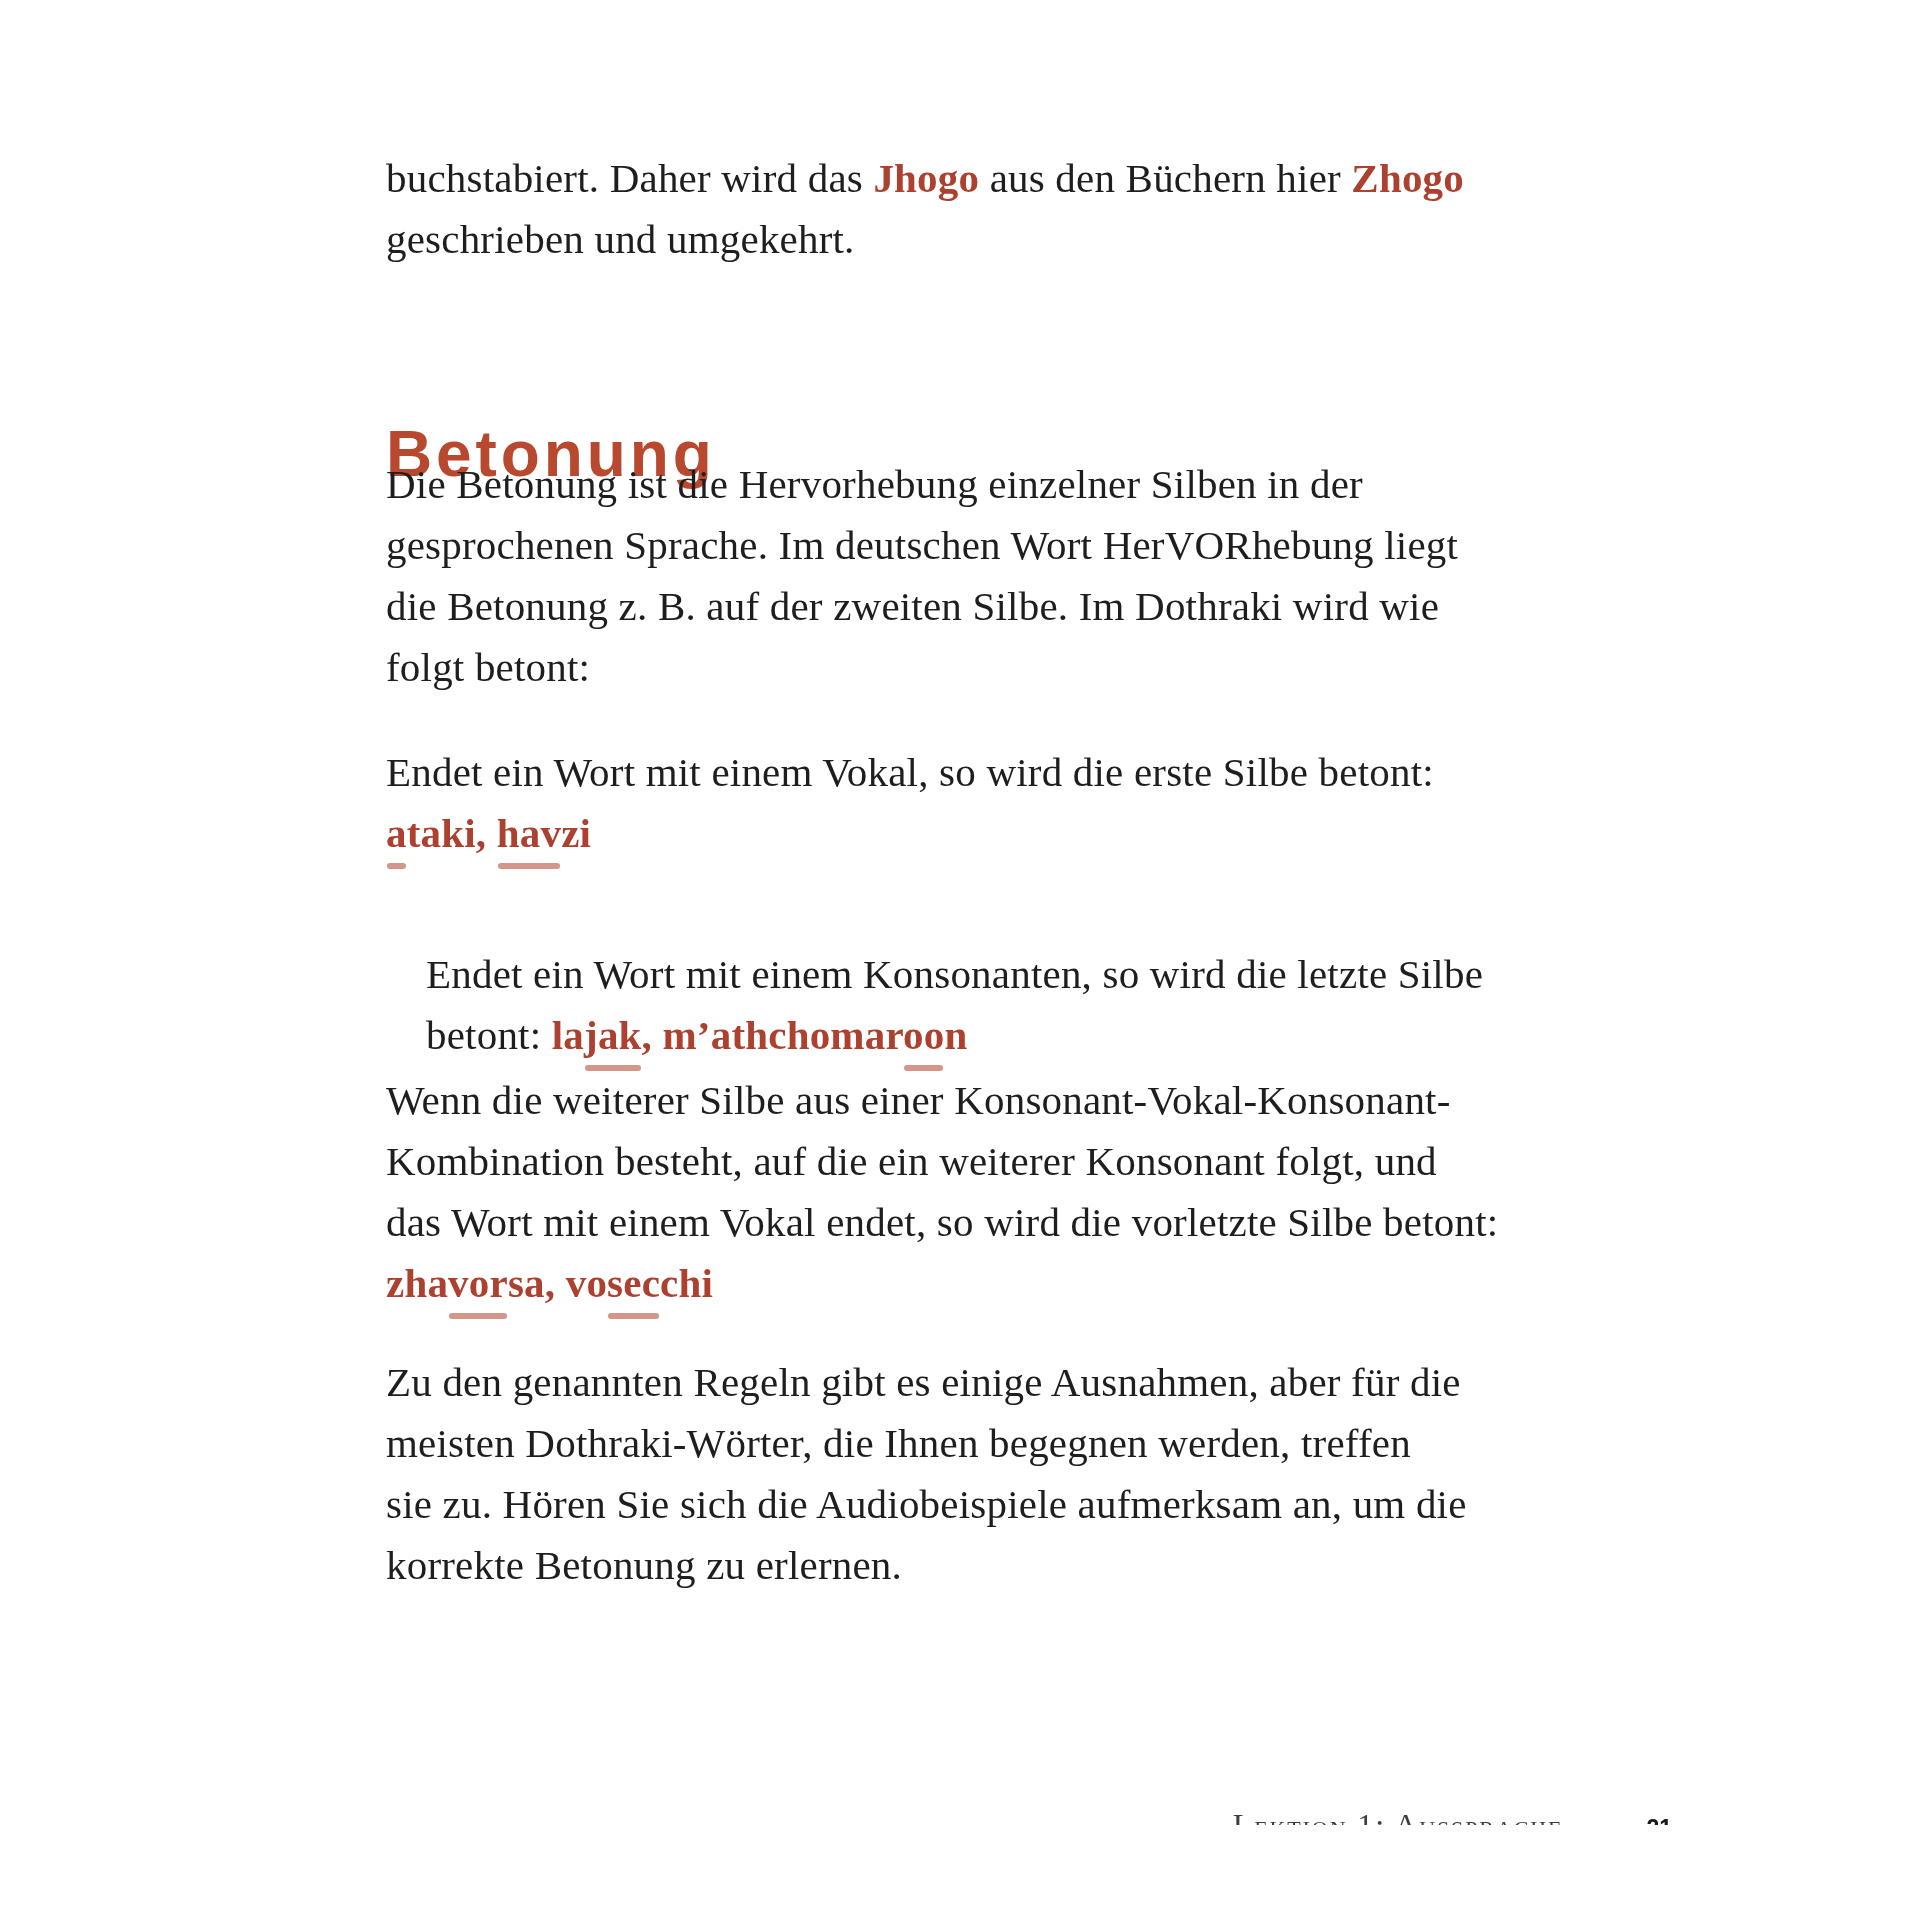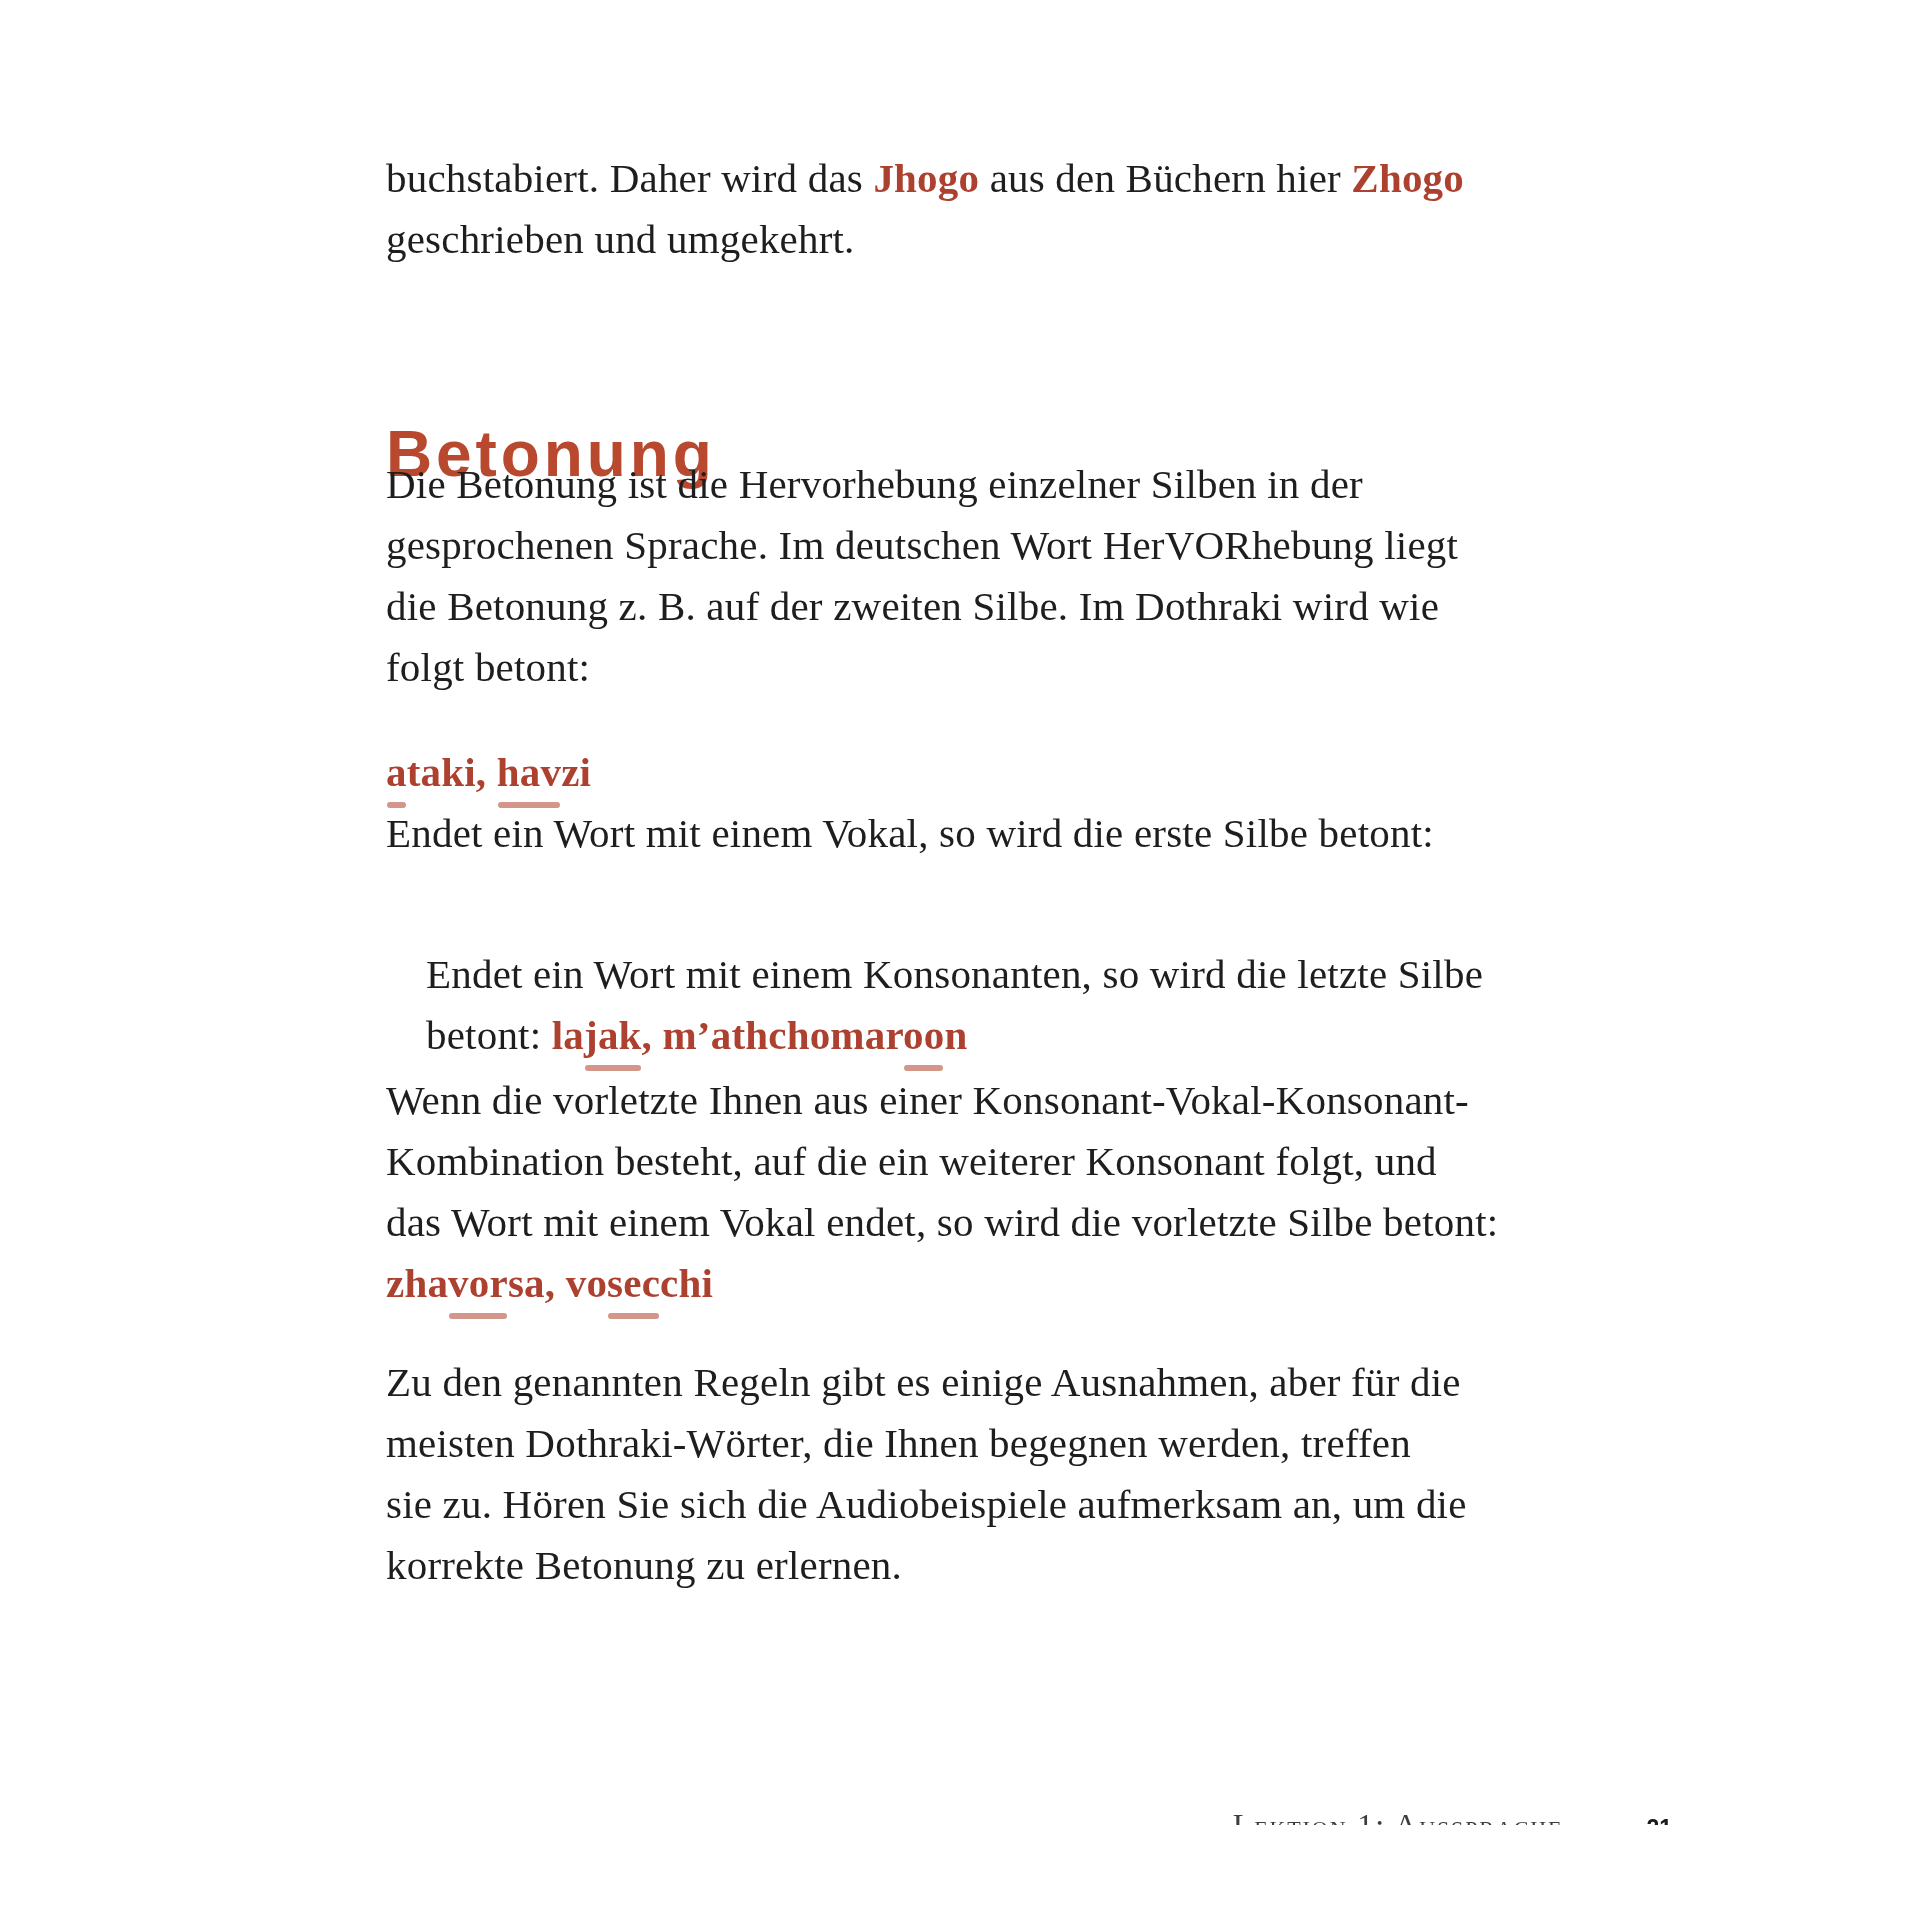--- a/index.html
+++ b/index.html
@@ -103,31 +103,31 @@
   <h1 class="section-heading">Betonung</h1>
 
   <div class="block" id="p2">
       <div class="line"><span class="seg-normal">Die Betonung ist die Hervorhebung einzelner Silben in der</span></div>
       <div class="line"><span class="seg-normal">gesprochenen Sprache. Im deutschen Wort </span><span class="seg-italic">HerVORhebung</span><span class="seg-normal"> liegt</span></div>
       <div class="line"><span class="seg-normal">die Betonung z. B. auf der zweiten Silbe. Im Dothraki wird wie</span></div>
       <div class="line"><span class="seg-normal">folgt betont:</span></div>
     </div>
 
   <div class="block" id="p3">
+      <div class="line"><span class="seg-normal">Endet ein Wort mit einem Vokal, so wird die erste Silbe betont:</span></div>
       <div class="line"><span class="seg-red-stress">a</span><span class="seg-red">taki</span><span class="seg-red">, </span><span class="seg-red-stress">hav</span><span class="seg-red">zi</span></div>
-      <div class="line"><span class="seg-normal">Endet ein Wort mit einem Vokal, so wird die erste Silbe betont:</span></div>
     </div>
 
   <div class="block" id="p4">
       <div class="line"><span class="seg-normal">Endet ein Wort mit einem Konsonanten, so wird die letzte Silbe</span></div>
       <div class="line"><span class="seg-normal">betont: </span><span class="seg-red">la</span><span class="seg-red-stress">jak</span><span class="seg-red">, </span><span class="seg-red">m’athchomar</span><span class="seg-red-stress">oo</span><span class="seg-red">n</span></div>
     </div>
 
   <div class="block" id="p5">
-      <div class="line"><span class="seg-normal">Wenn die vorletzte Ihnen aus einer Konsonant-Vokal-Konsonant-</span></div>
+      <div class="line"><span class="seg-normal">Wenn die weiterer Silbe aus einer Konsonant-Vokal-Konsonant-</span></div>
       <div class="line"><span class="seg-normal">Kombination besteht, auf die ein weiterer Konsonant folgt, und</span></div>
       <div class="line"><span class="seg-normal">das Wort mit einem Vokal endet, so wird die vorletzte Silbe betont:</span></div>
       <div class="line"><span class="seg-red">zha</span><span class="seg-red-stress">vor</span><span class="seg-red">sa</span><span class="seg-red">, </span><span class="seg-red">vo</span><span class="seg-red-stress">sec</span><span class="seg-red">chi</span></div>
     </div>
 
   <div class="block" id="p6">
       <div class="line"><span class="seg-normal">Zu den genannten Regeln gibt es einige Ausnahmen, aber für die</span></div>
       <div class="line"><span class="seg-normal">meisten Dothraki-Wörter, die Ihnen begegnen werden, treffen</span></div>
       <div class="line"><span class="seg-normal">sie zu. Hören Sie sich die Audiobeispiele aufmerksam an, um die</span></div>
       <div class="line"><span class="seg-normal">korrekte Betonung zu erlernen.</span></div>

